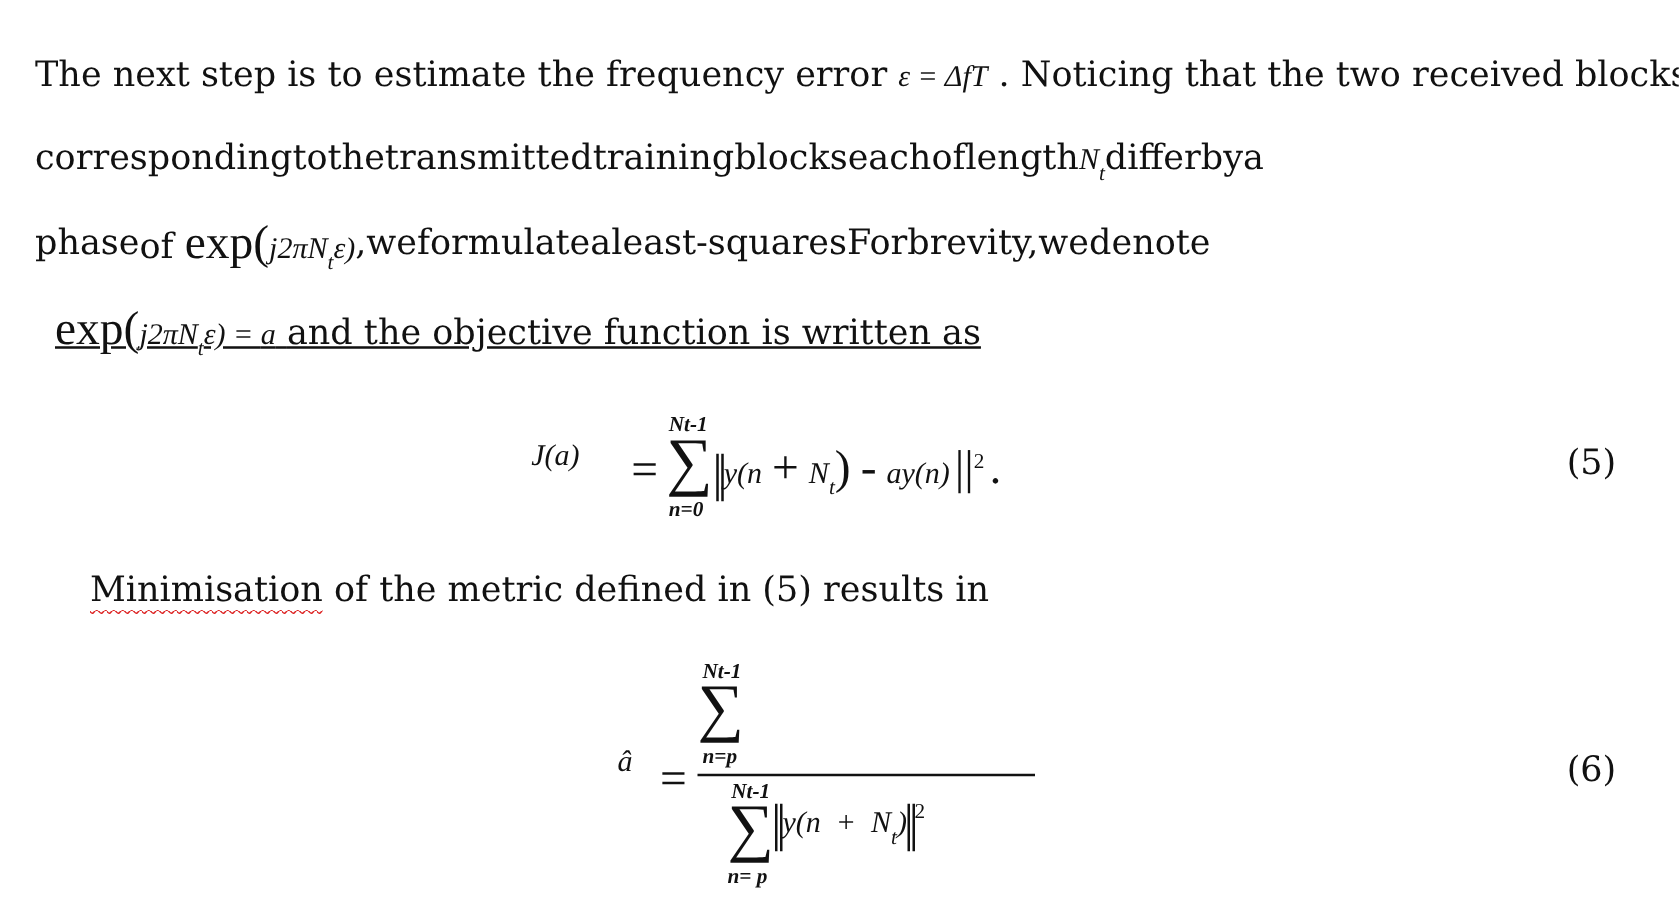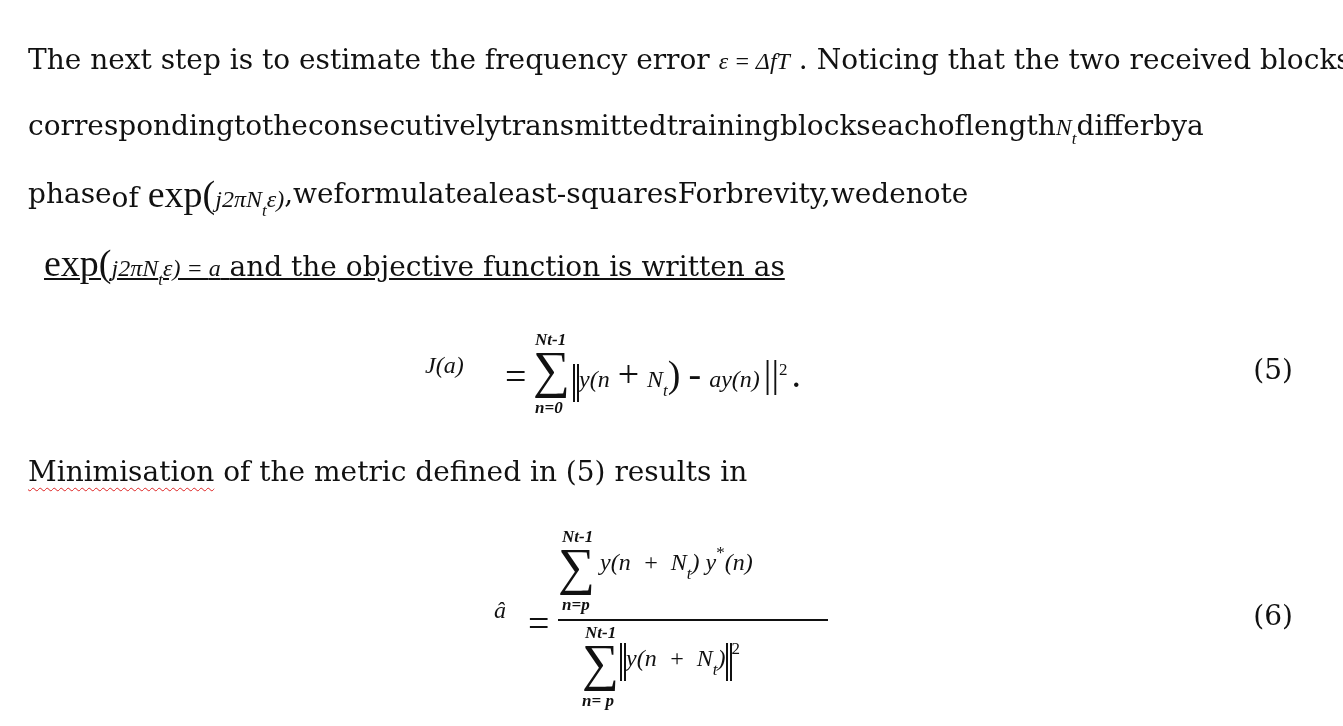--- a/index.html
+++ b/index.html
@@ -9,42 +9,41 @@
   }
   .line {
     position: absolute; left: 28px; width: 1265px;
     font-size: 28px; line-height: 40px; white-space: nowrap;
   }
   .justify { display: flex; justify-content: flex-start; }
   .math { font-family: "Liberation Serif", serif; font-style: italic; font-size: 24px; }
   .mrm { font-family: "Liberation Serif", serif; font-style: normal; font-size: 38px; }
   .sub { font-size: 17px; position: relative; top: 9px; font-style: italic; font-family: "Liberation Serif", serif; }
   .sup { font-size: 17px; position: relative; top: -12px; font-family: "Liberation Serif", serif; }
-  .squiggle { text-decoration: underline wavy #d22; text-decoration-thickness: 1px; text-underline-offset: 6px; }
+  .squiggle { text-decoration: underline wavy #d22; text-decoration-thickness: 1px; text-underline-offset: 6px; margin-left: 44px; }
   .eqnum { position: absolute; right: 50px; font-size: 28px; }
   .eq { position: absolute; font-family: "Liberation Serif", serif; color: #111; }
   .sigma { font-size: 52px; font-style: normal; line-height: 1; }
   .limit { position: absolute; font-size: 17px; font-style: italic; font-family: "Liberation Serif", serif; font-weight: bold; }
   .norm { display: inline-block; width: 6px; border-left: 2px solid #111; border-right: 2px solid #111; height: 38px; vertical-align: middle; box-sizing: border-box; }
   .fracbar { position: absolute; height: 2px; background: #111; }
 </style>
 </head>
 <body>
 
 <div class="line" style="top:40px;">
   <span>The next step is to estimate the frequency error</span>
   <span class="math">ε = ΔfT</span>
   <span>. Noticing that the two received blocks</span>
 </div>
 
 <div class="line justify" style="top:106px;">
   <span>corresponding</span>
   <span>to</span>
   <span>the</span>
-  <span>consecutively</span>
   <span>transmitted</span>
   <span>training</span>
   <span>blocks</span>
   <span>each</span>
   <span>of</span>
   <span>length</span>
   <span><span class="math">N</span><span class="sub">t</span></span>
   <span>differ</span>
   <span>by</span>
   <span>a</span>
@@ -86,21 +85,20 @@
   <span>of the metric defined in (5) results in</span>
 </div>
 
 <div class="eq" style="left:490px; top:525px; width:350px; height:190px;">
   <span class="math" style="position:absolute; left:4px; top:72px;">â</span>
   <span class="mrm" style="position:absolute; left:38px; top:76px;">=</span>
 
   <span class="limit" style="left:72px; top:2px;">Nt-1</span>
   <span class="sigma" style="position:absolute; left:68px; top:16px;">∑</span>
   <span class="limit" style="left:72px; top:70px;">n=p</span>
-  <span style="position:absolute; left:110px; top:24px; white-space:pre;"><span class="math">y(n  +  N</span><span class="sub">t</span><span class="math">) y</span><span class="sup">*</span><span class="math">(n)</span></span>
 
   <div class="fracbar" style="left:68px; top:94px; width:270px;"></div>
 
   <span class="limit" style="left:95px; top:98px;">Nt-1</span>
   <span class="sigma" style="position:absolute; left:92px; top:112px;">∑</span>
   <span class="limit" style="left:92px; top:166px;">n= p</span>
   <span style="position:absolute; left:130px; top:118px; white-space:pre;"><span class="norm"></span><span class="math">y(n  +  N</span><span class="sub">t</span><span class="math">)</span><span class="norm"></span><span class="sup">2</span></span>
 </div>
 <div class="eqnum" style="top:599px;">(6)</div>
 

